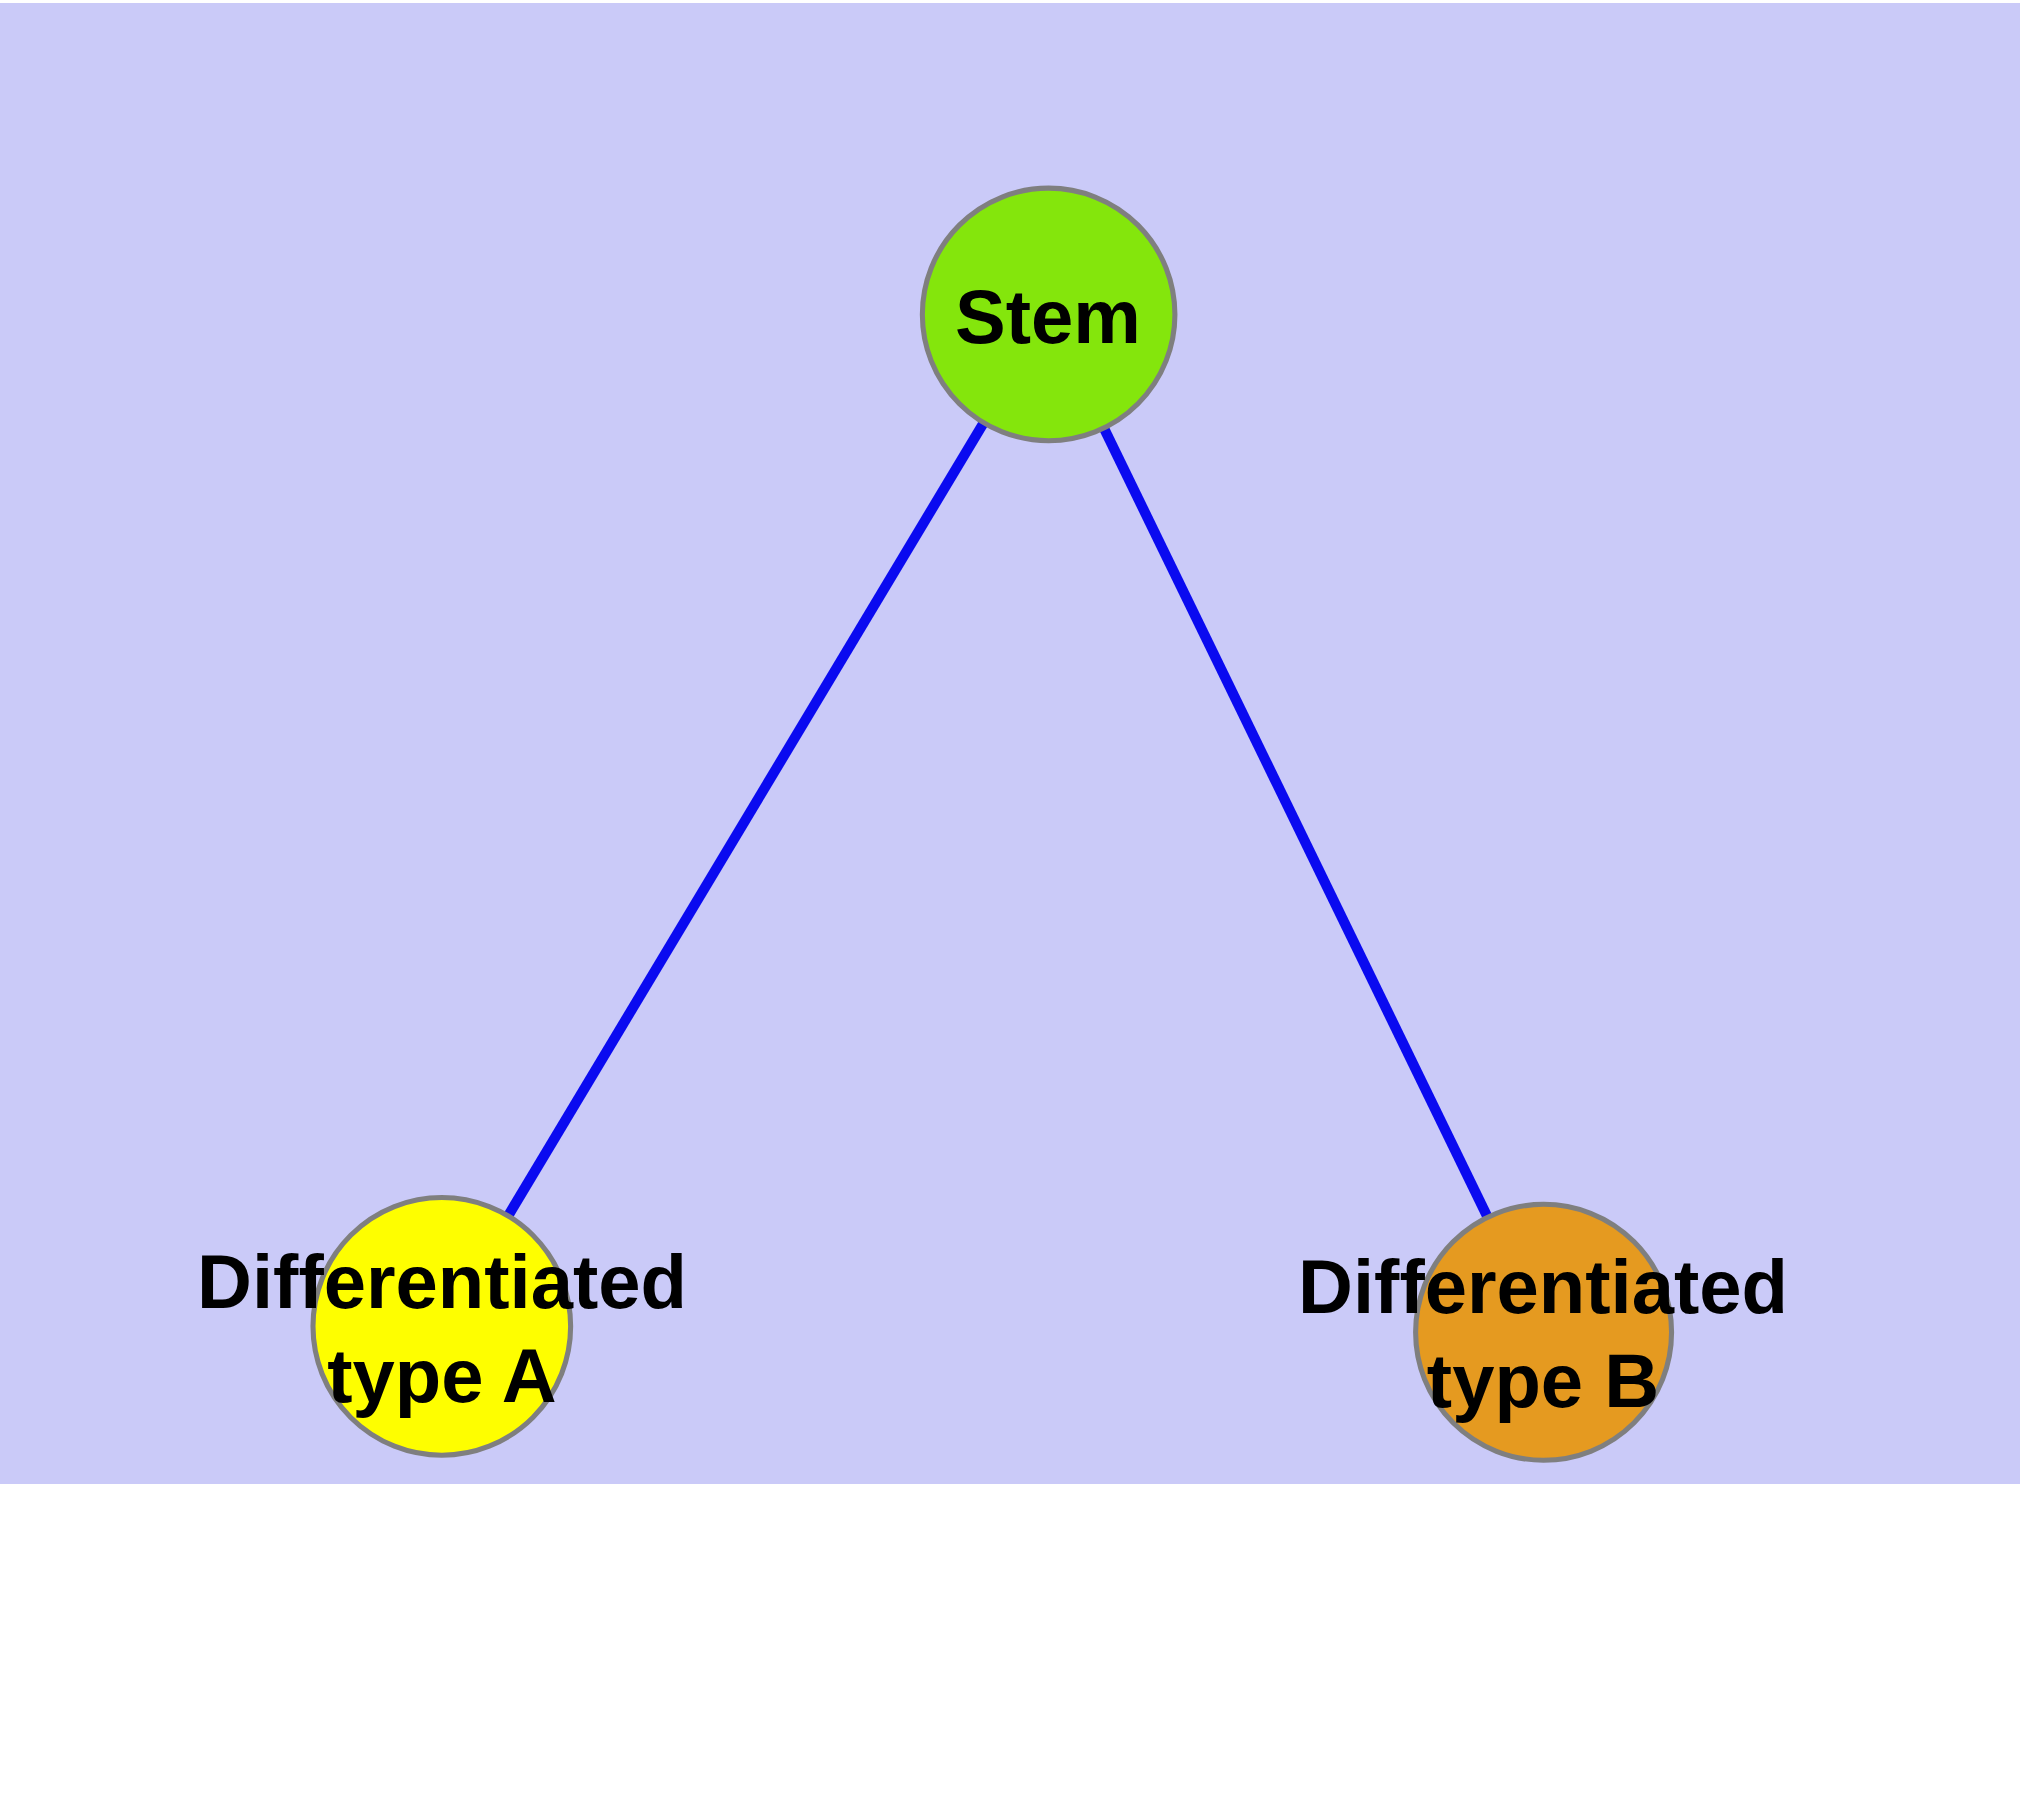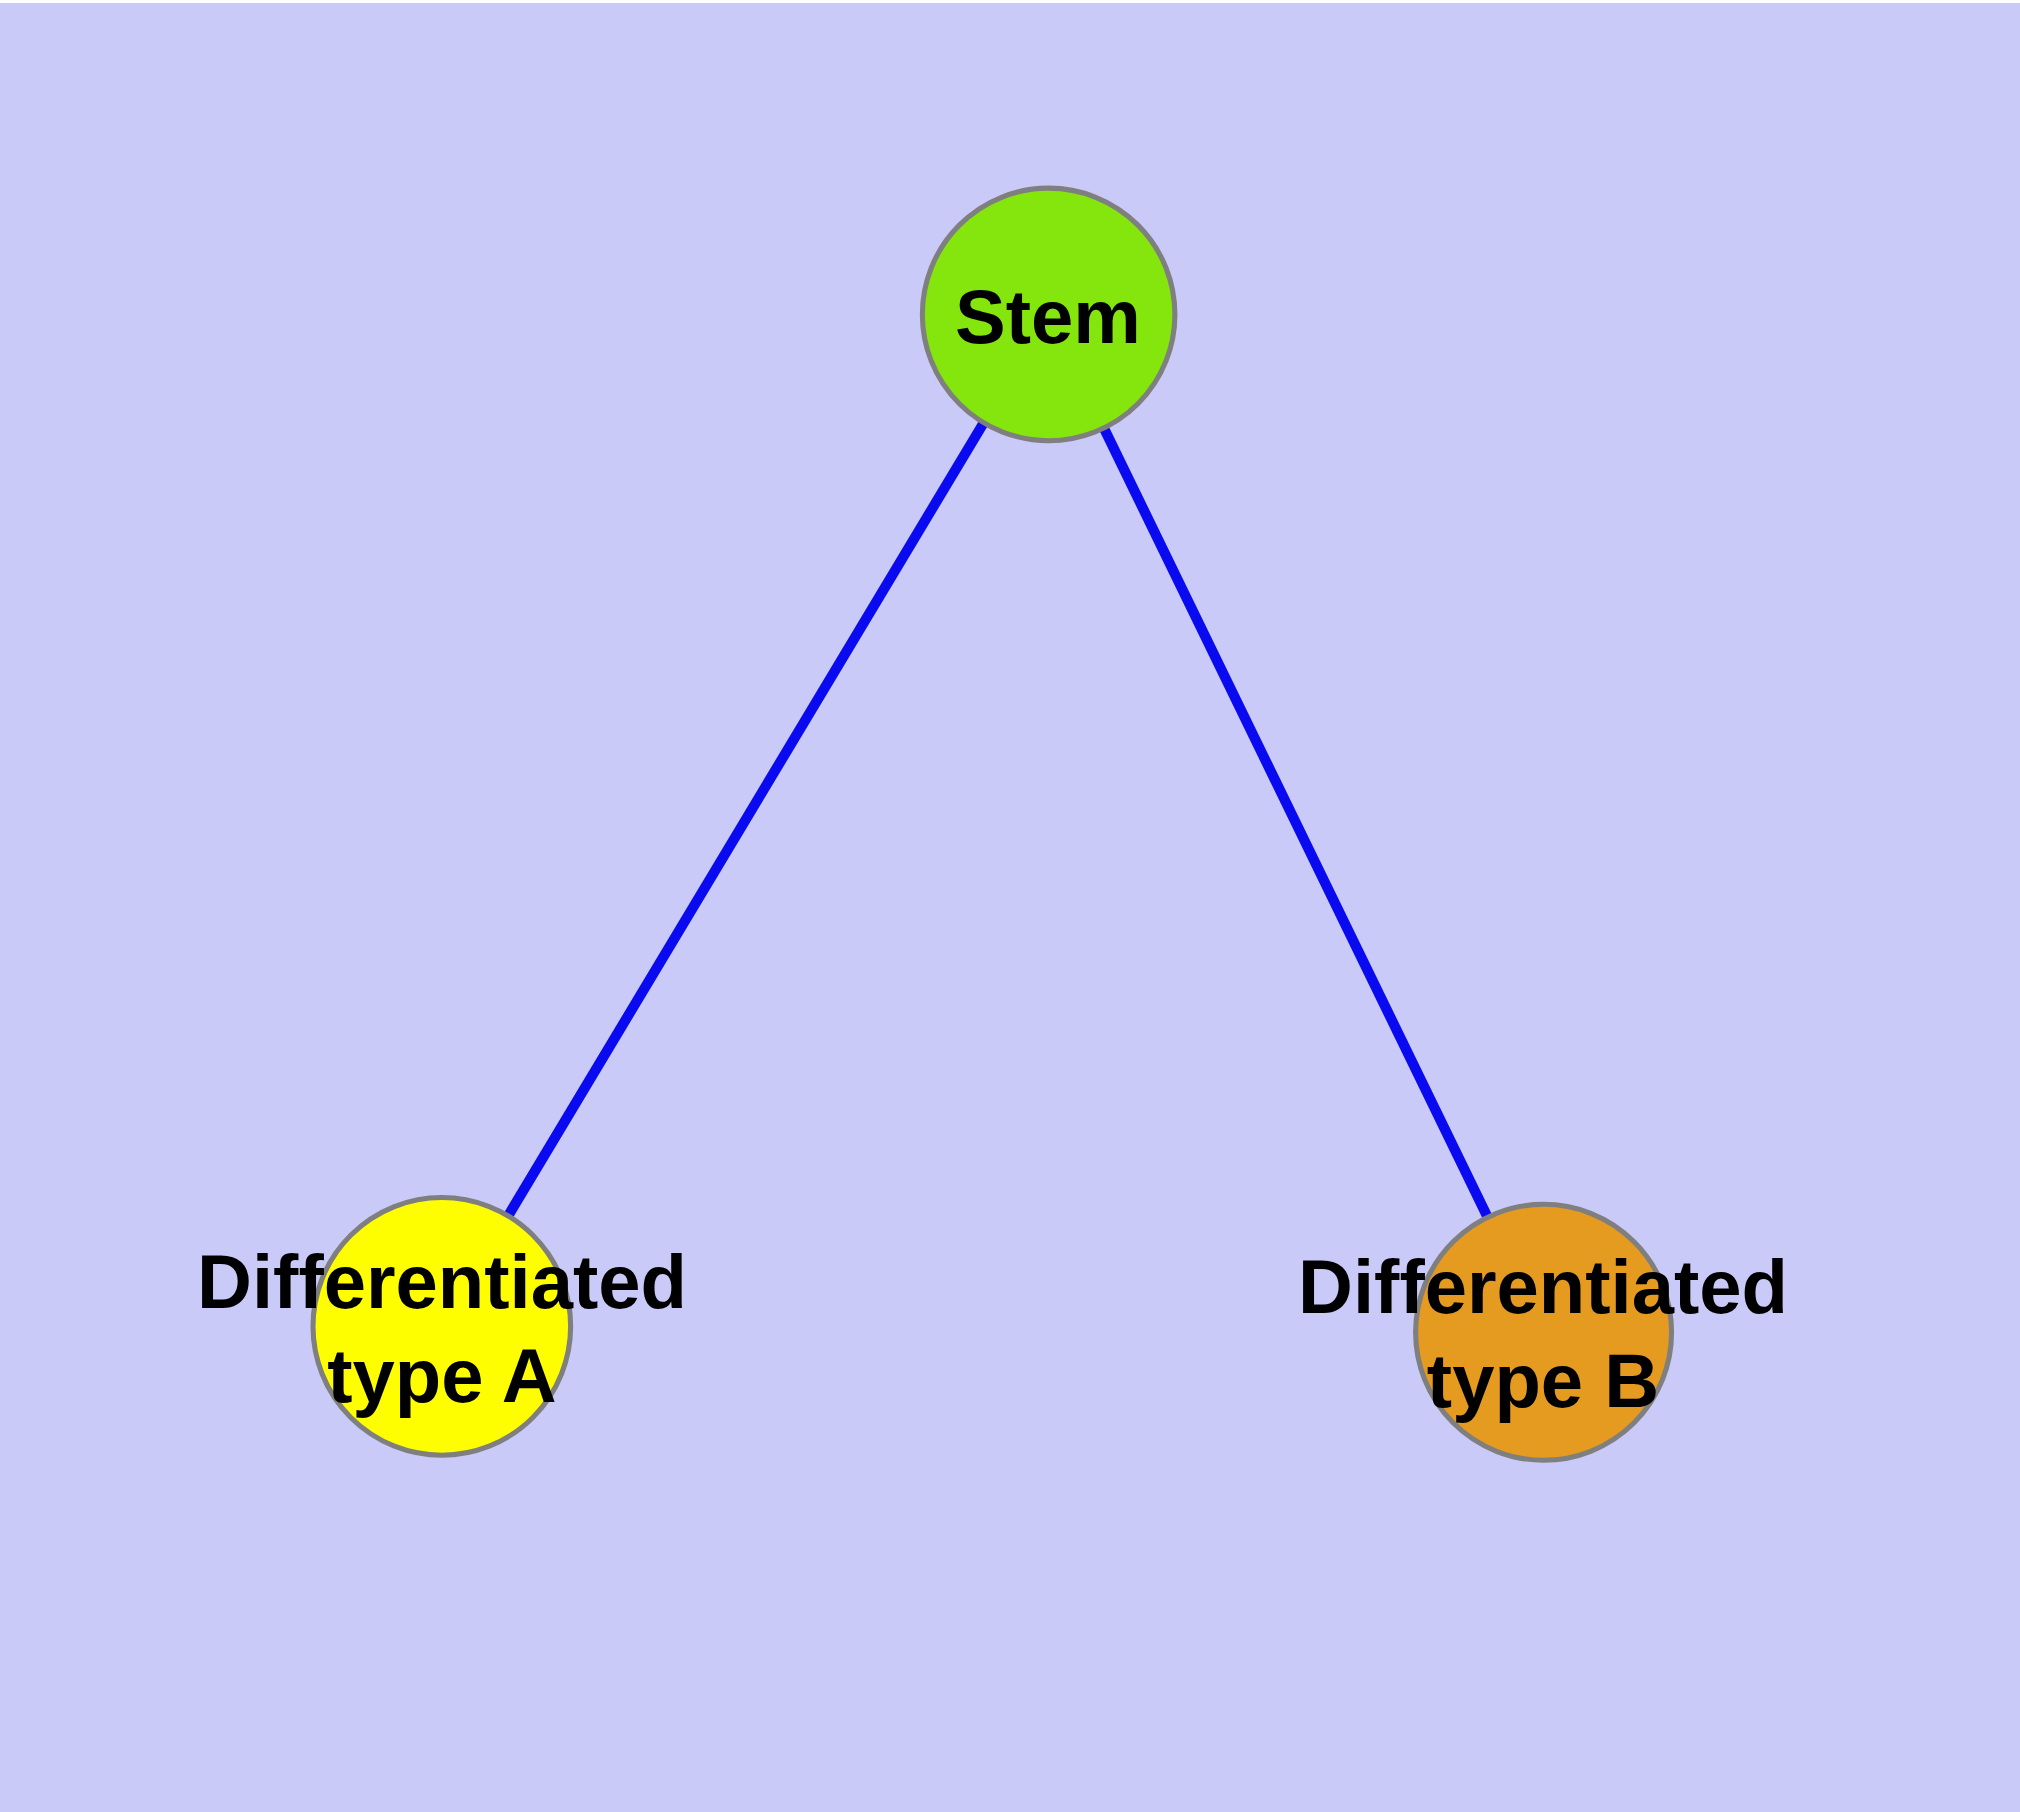--- a/index.html
+++ b/index.html
@@ -4,21 +4,21 @@
 <style>
   html, body {
     margin: 0;
     padding: 0;
     background: #ffffff;
     font-family: "Liberation Sans", sans-serif;
   }
   .canvas {
     position: relative;
     width: 2021px;
-    height: 1812px;
+    height: 1484px;
     background: #cacaf8;
     overflow: hidden;
   }
   .top-strip {
     position: absolute;
     left: 0;
     top: 0;
     width: 2021px;
     height: 3.4px;
     background: #ffffff;

